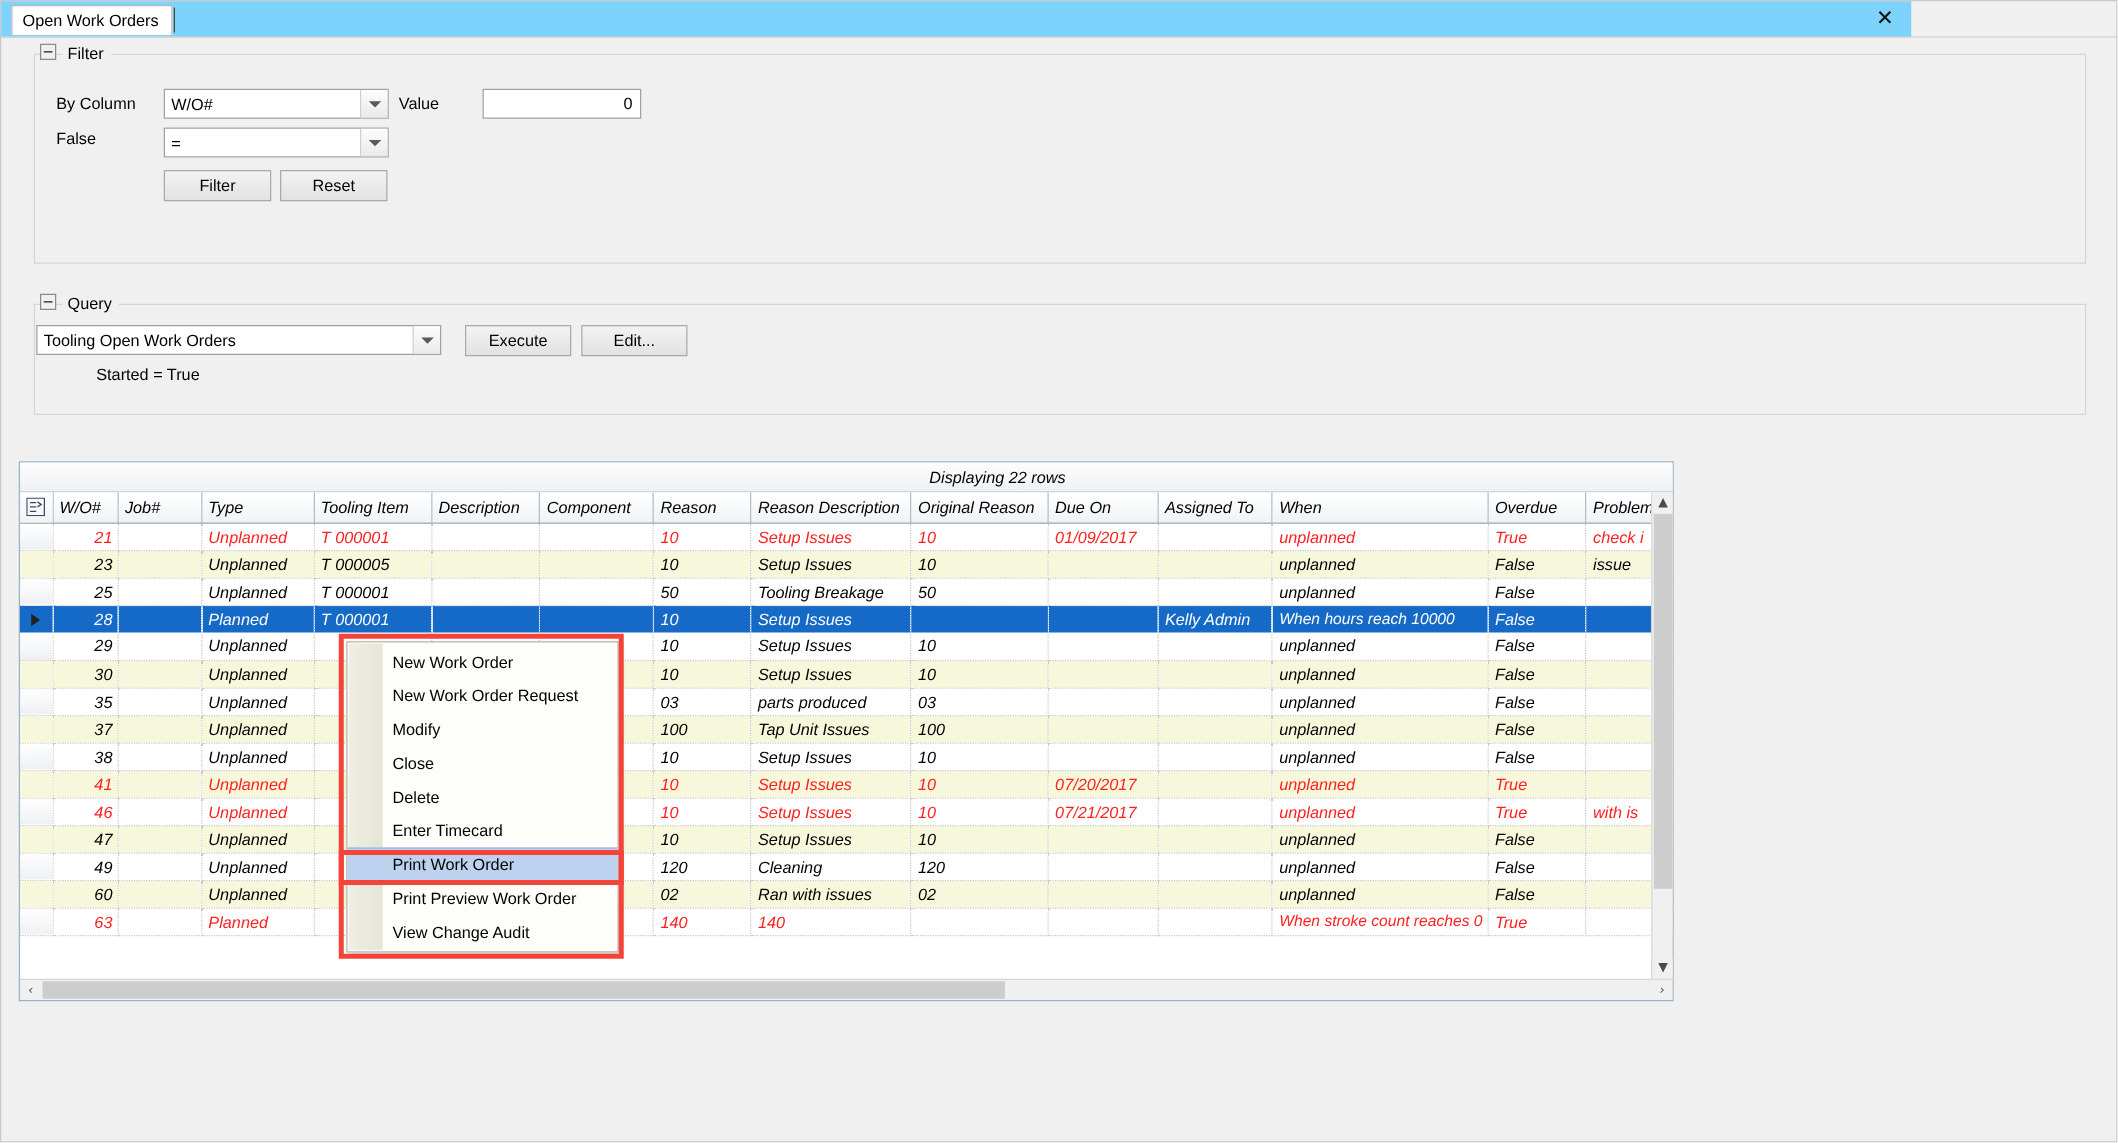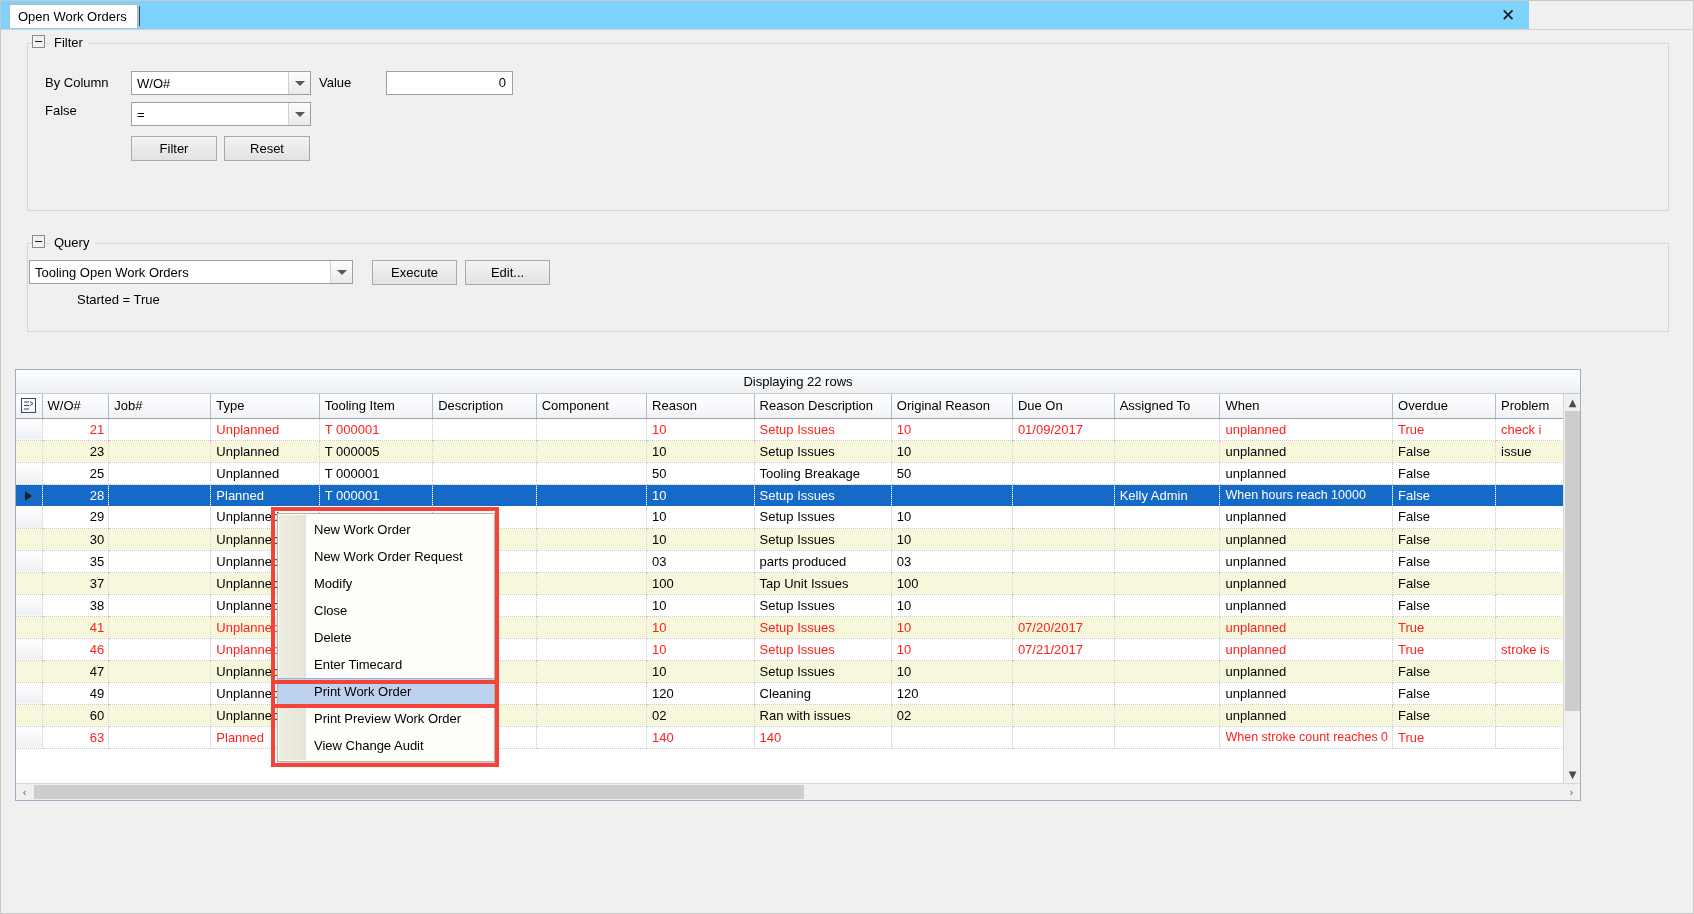--- a/index.html
+++ b/index.html
@@ -106,25 +106,26 @@
     position:absolute;
     background:linear-gradient(#f3f3f3,#e2e2e2);
     border:1px solid #a9a9a9;
     box-sizing:border-box;
     height:25px;line-height:23px;text-align:center;
     font-size:13px;cursor:pointer;
   }
   .statictext{position:absolute;font-size:13px;white-space:nowrap;}
   
   .gridwrap{
-    position:absolute;left:14px;top:368px;width:1566px;height:432px;
+    position:absolute;left:14px;top:368px;width:1324px;height:432px;
     border:1px solid #9ab0c4;
     background:#ffffff;
     box-sizing:border-box;
     overflow:hidden;
+    font-style:italic;
   }
   .grid-caption{
     position:absolute;left:0;top:0;width:1564px;height:24px;line-height:24px;
     text-align:center;font-size:13px;
     background:linear-gradient(#fdfdfd,#eef1f4);
     border-bottom:1px solid #c3c9cf;
     box-sizing:border-box;
   }
   table.grid{
     position:absolute;left:0;top:24px;
@@ -514,21 +515,21 @@
             <td class="red"></td>
             <td class="red"></td>
             <td class="red"></td>
             <td class="red">10</td>
             <td class="red">Setup Issues</td>
             <td class="red">10</td>
             <td class="red">07/21/2017</td>
             <td class="red"></td>
             <td class="red">unplanned</td>
             <td class="red">True</td>
-            <td class="red">stroke is</td>
+            <td class="red">with is</td>
           </tr>
           <tr class="alt">
             <td class="rowhdr"></td>
             <td class="num">47</td>
             <td></td>
             <td>Unplanned</td>
             <td></td>
             <td></td>
             <td></td>
             <td>10</td>

